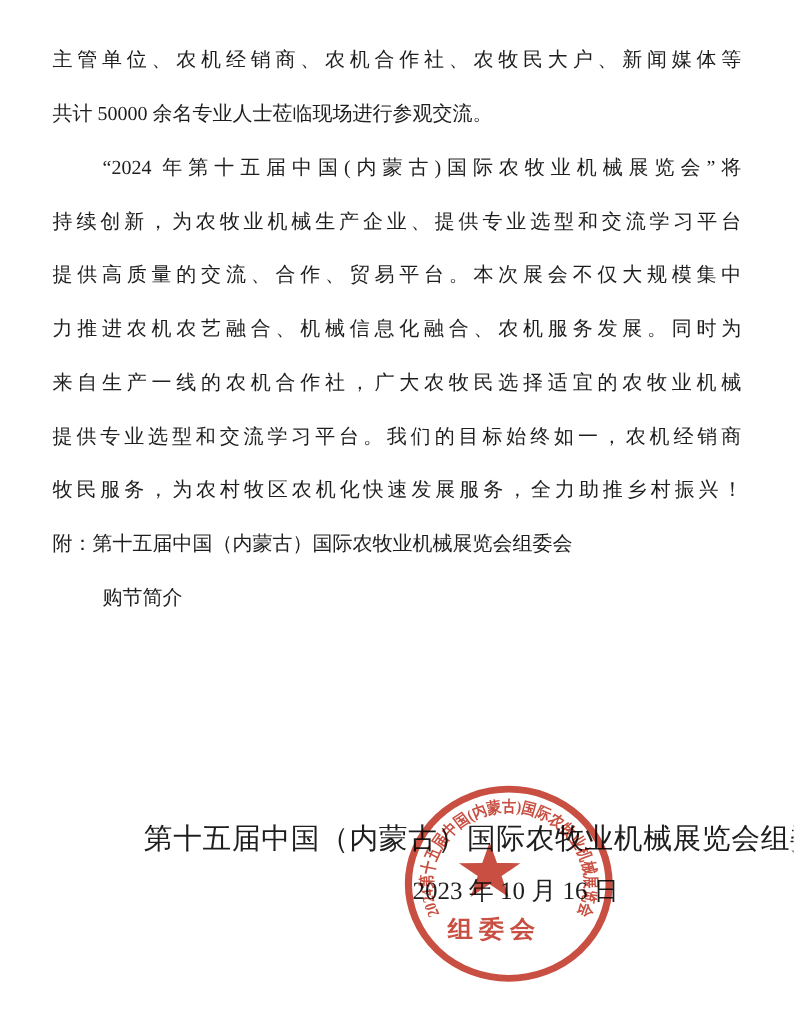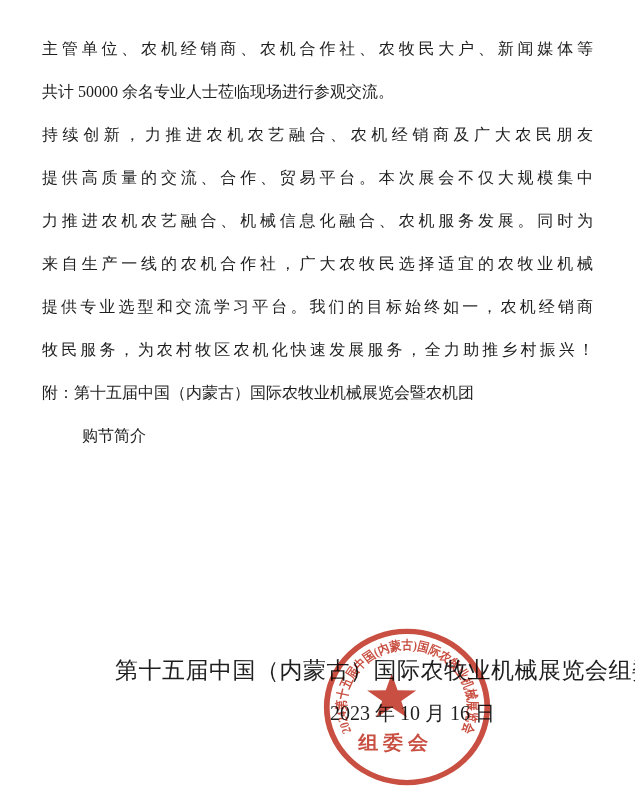--- a/index.html
+++ b/index.html
@@ -78,27 +78,28 @@
   }
 </style>
 </head>
 <body>
 
 <div class="page">
 
   <div class="body-text">
     <div class="line">主管单位、农机经销商、农机合作社、农牧民大户、新闻媒体等</div>
     <div class="line end">共计 50000 余名专业人士莅临现场进行参观交流。</div>
-    <div class="line">持续创新，力推进农机农艺融合、农机经销商及广大农民朋友</div>
+    <div class="line indent">“2024 年第十五届中国(内蒙古)国际农牧业机械展览会”将</div>
+    <div class="line">持续创新，为农牧业机械生产企业、提供专业选型和交流学习平台</div>
     <div class="line">提供高质量的交流、合作、贸易平台。本次展会不仅大规模集中</div>
     <div class="line">力推进农机农艺融合、机械信息化融合、农机服务发展。同时为</div>
     <div class="line">来自生产一线的农机合作社，广大农牧民选择适宜的农牧业机械</div>
     <div class="line">提供专业选型和交流学习平台。我们的目标始终如一，农机经销商</div>
     <div class="line tight">牧民服务，为农村牧区农机化快速发展服务，全力助推乡村振兴！</div>
-    <div class="line end">附：第十五届中国（内蒙古）国际农牧业机械展览会暨农机团</div>
+    <div class="line end">附：第十五届中国（内蒙古）国际农牧业机械展览会组委会</div>
     <div class="line end indent">购节简介</div>
   </div>
 
   <div class="closing">
     <div class="organizer">第十五届中国（内蒙古）国际农牧业机械展览会组委会</div>
     <div class="date-line">2023 年 10 月 16 日</div>
 
     <div class="seal">
       <svg viewBox="0 0 180 180" preserveAspectRatio="none" xmlns="http://www.w3.org/2000/svg">
 

